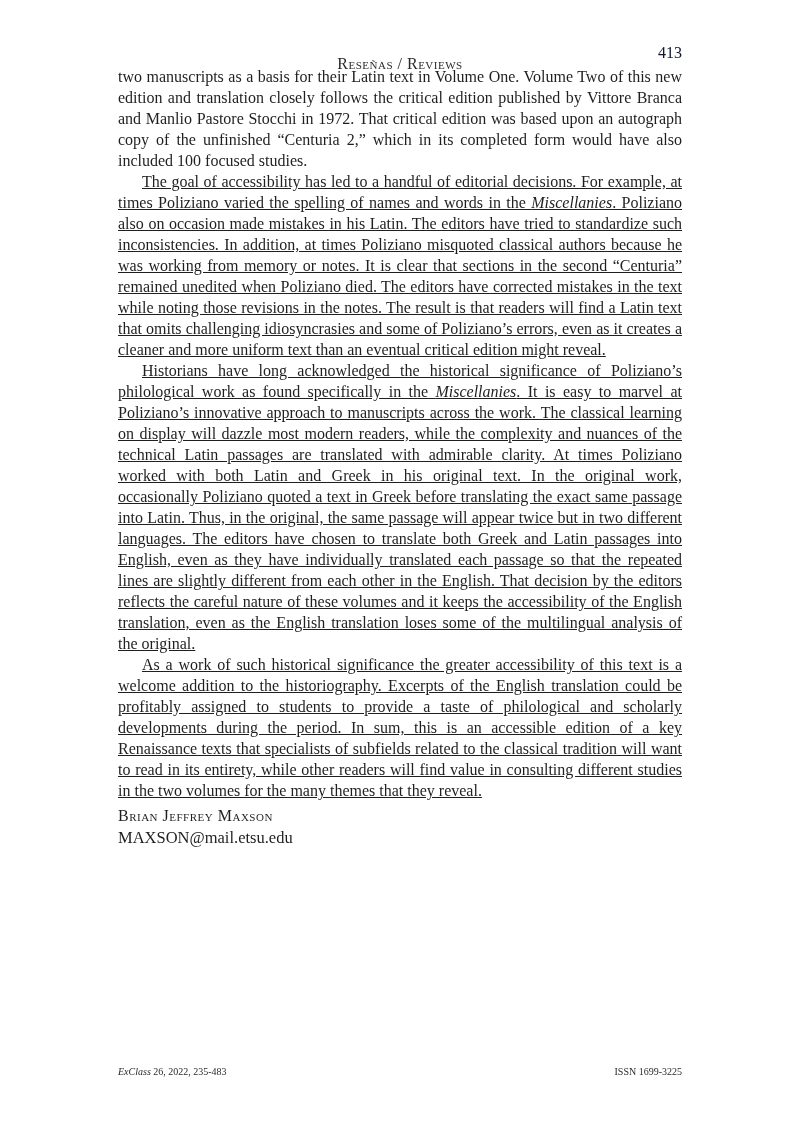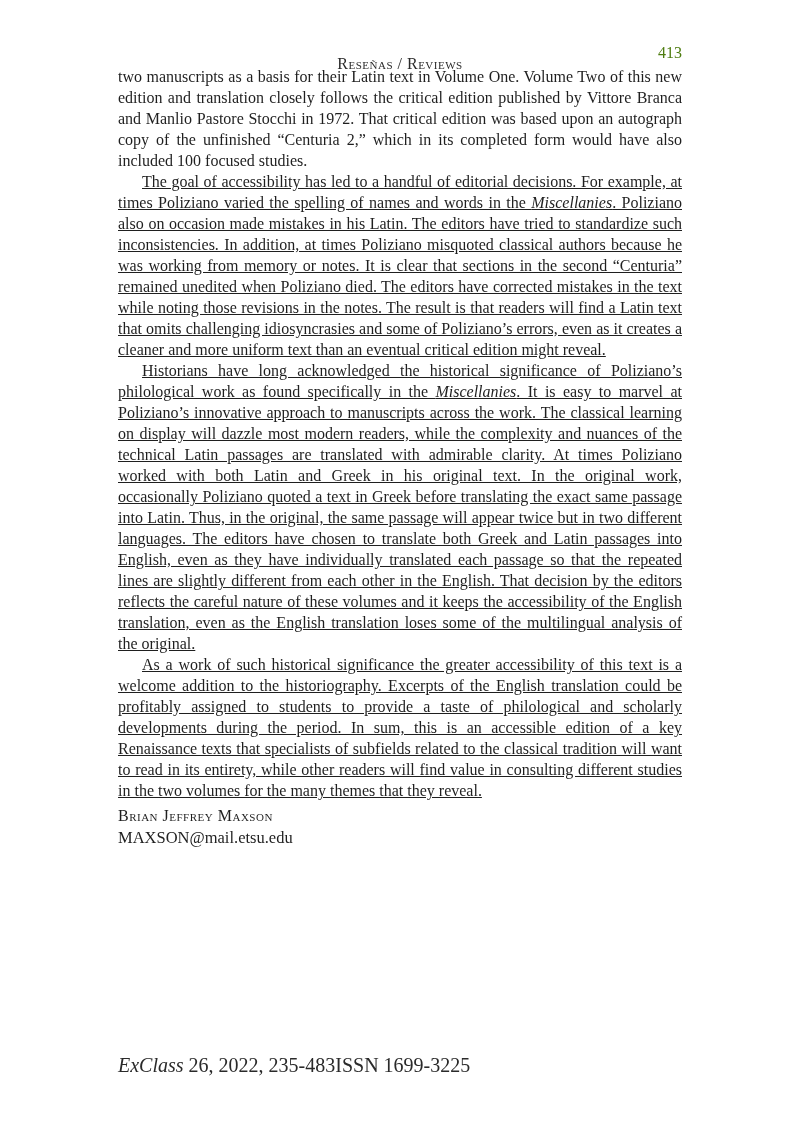--- a/index.html
+++ b/index.html
@@ -32,21 +32,21 @@
     font-variant: small-caps;
     letter-spacing: 0.5px;
     font-size: 16px;
     color: #2a2a2a;
     margin-top: 11px;
   }
   .page-number {
     position: absolute;
     right: 0;
     font-size: 16px;
-    color: #4d7c0f;
+    color: #0f172a;
   }
   .body-text {
   }
   .para {
     margin: 0;
     font-size: 16px;
     line-height: 21px;
     text-align: justify;
     color: #1f1f1f;
   }
@@ -66,21 +66,22 @@
   }
   .sig-affiliation, .sig-email {
     font-size: 16.5px;
   }
   .footer {
     position: absolute;
     left: 118px;
     right: 118px;
     bottom: 52px;
     display: flex;
-    font-size: 20px;
+    justify-content: space-between;
+    font-size: 10px;
     color: #2a2a2a;
   }
 </style>
 </head>
 <body>
 
 <div class="page" style="background: rgb(255, 255, 255); color: rgb(31, 31, 31);">
 
   <div class="header">
     <span class="running-title">Reseñas / Reviews</span>

